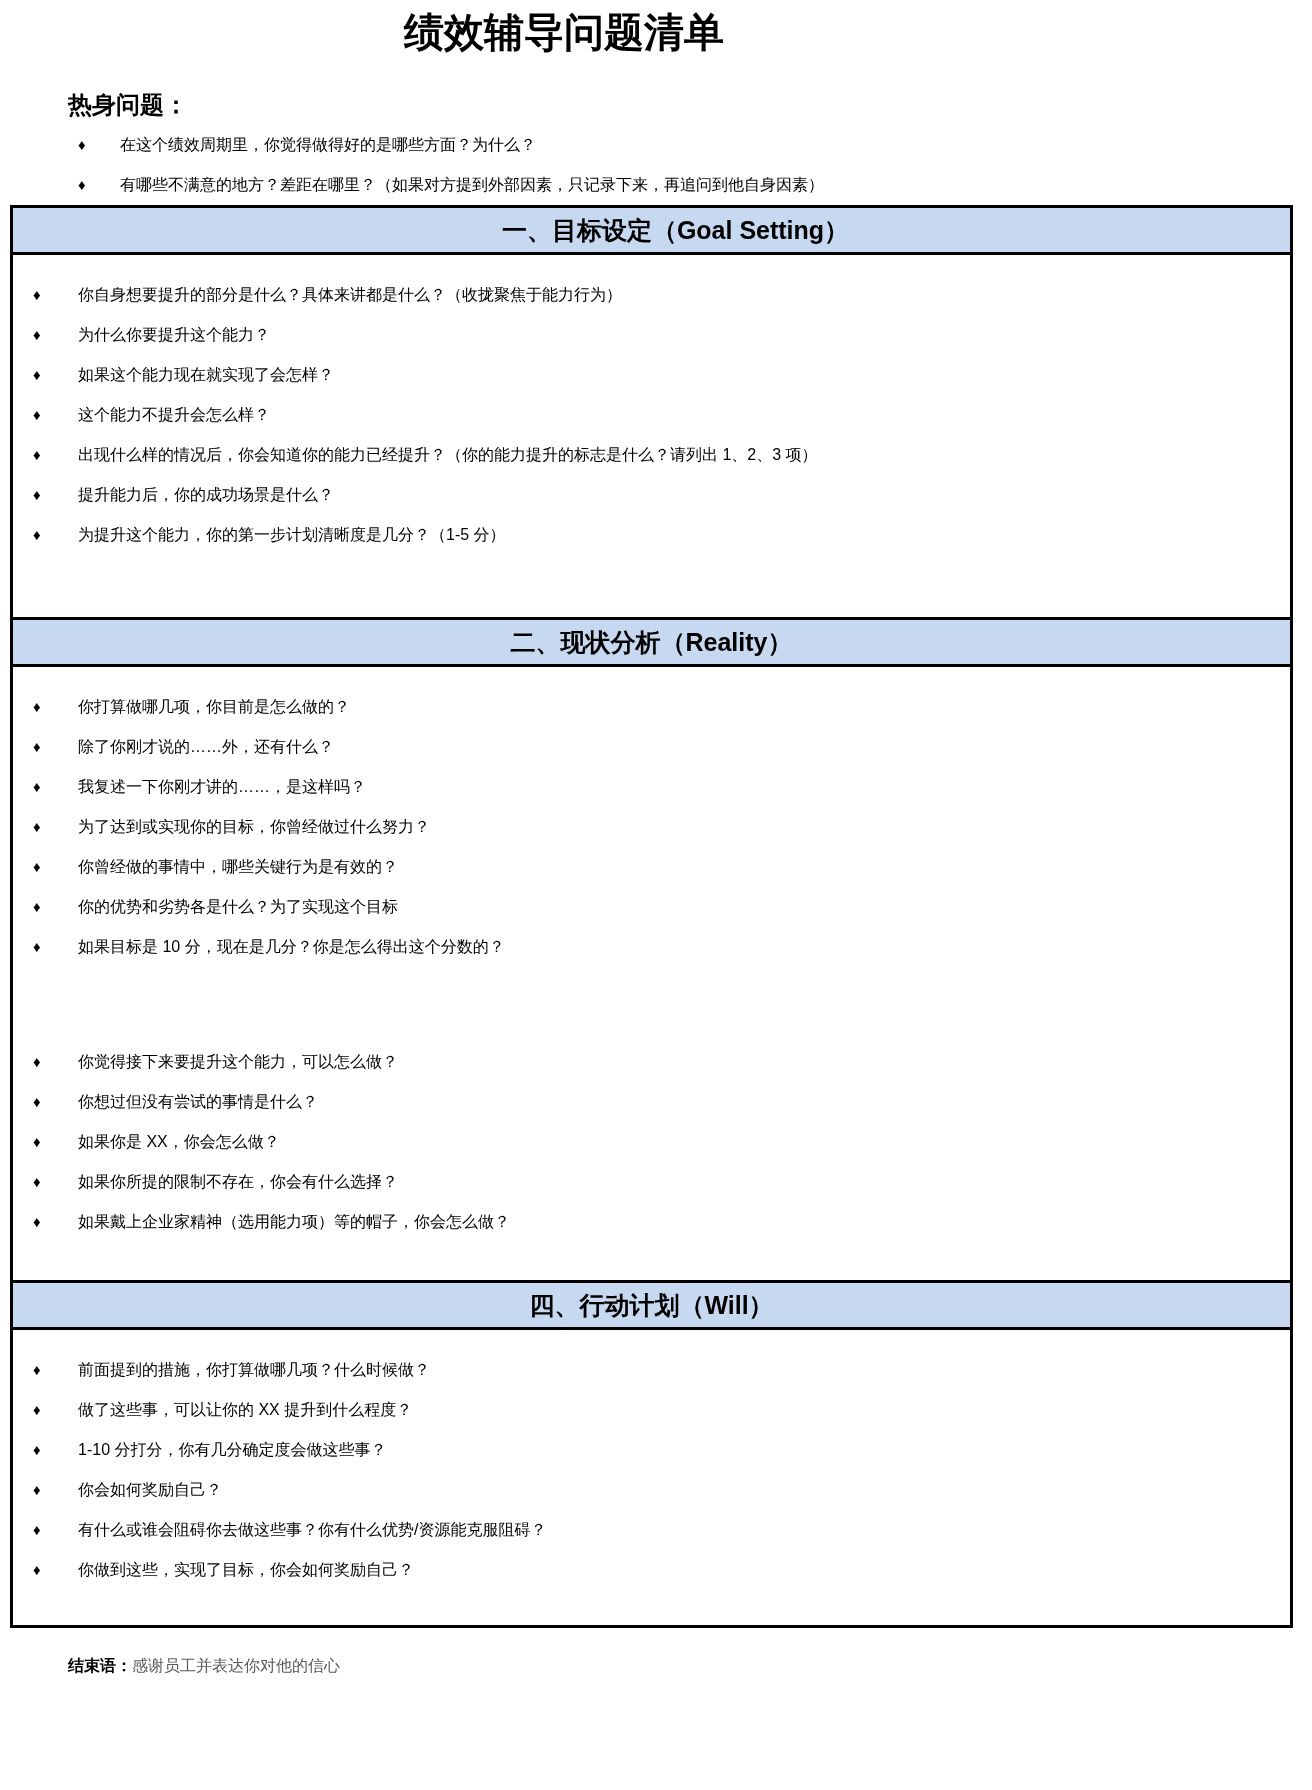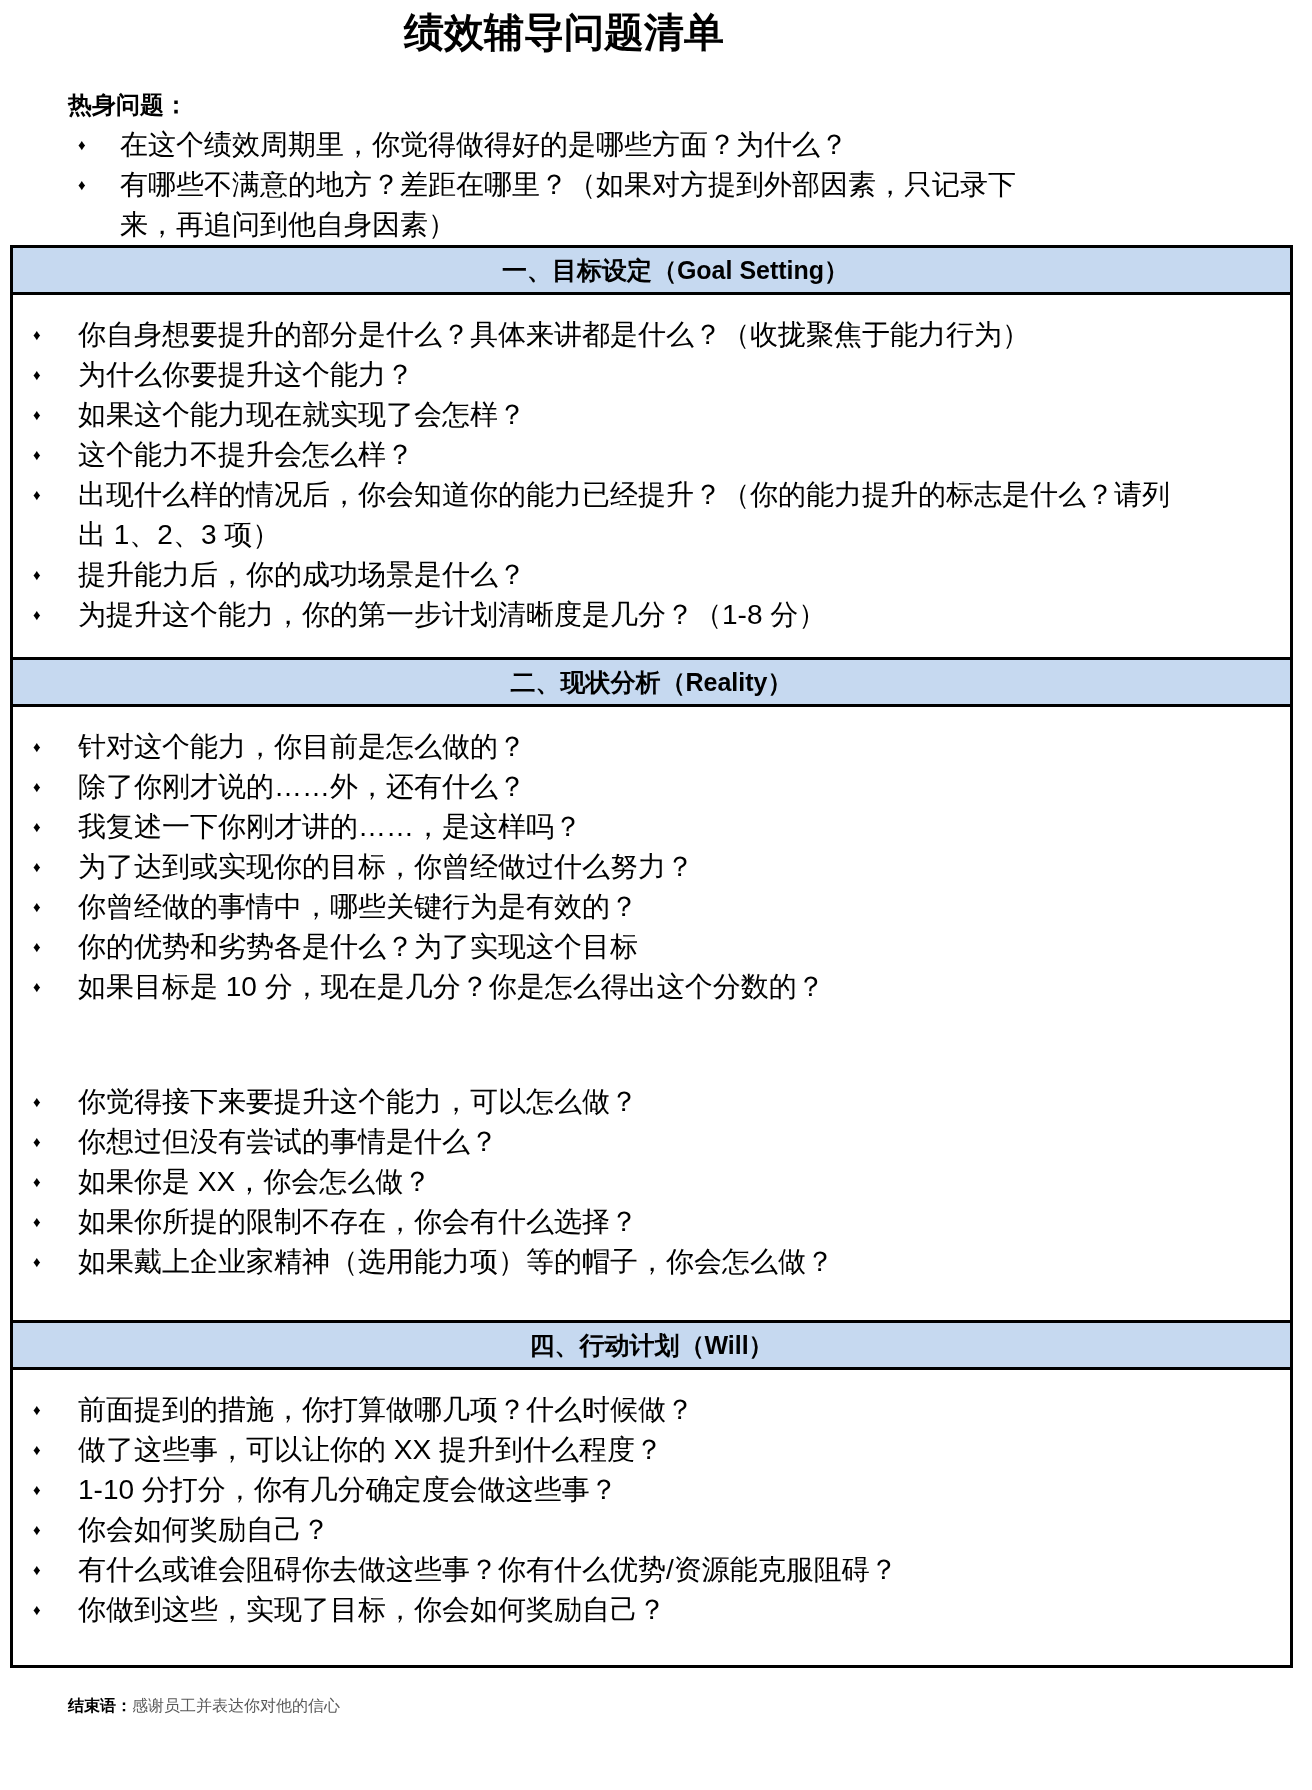--- a/index.html
+++ b/index.html
@@ -36,21 +36,21 @@
   }
   .warmup-label{
     font-size:24px;
     font-weight:bold;
     line-height:40px;
   }
   .qlist{list-style:none;margin:0;padding:0;}
   .qlist li{display:flex;align-items:flex-start;}
   .qtext{
     flex:1 1 auto;
-    font-size:28px;
+    font-size:16px;
     line-height:40px;
   }
   .bullet{
     flex:0 0 auto;
     font-size:15px;
     line-height:40px;
     color:#000;
   }
   .warmup-list .bullet{padding-left:10px;width:42px;}
   
@@ -137,33 +137,33 @@
         <li>
             <span class="bullet">♦</span>
             <span class="qtext">出现什么样的情况后，你会知道你的能力已经提升？（你的能力提升的标志是什么？请列出 1、2、3 项）</span>
           </li>
         <li>
             <span class="bullet">♦</span>
             <span class="qtext">提升能力后，你的成功场景是什么？</span>
           </li>
         <li>
             <span class="bullet">♦</span>
-            <span class="qtext">为提升这个能力，你的第一步计划清晰度是几分？（1-8 分）</span>
+            <span class="qtext">为提升这个能力，你的第一步计划清晰度是几分？（1-5 分）</span>
           </li>
       </ul>
     </div>
 
     <div class="section-header">
       <span>二、现状分析（Reality）</span>
     </div>
     <div class="section-body sec2">
       <ul class="qlist">
         <li>
             <span class="bullet">♦</span>
-            <span class="qtext">针对这个能力，你目前是怎么做的？</span>
+            <span class="qtext">你打算做哪几项，你目前是怎么做的？</span>
           </li>
         <li>
             <span class="bullet">♦</span>
             <span class="qtext">除了你刚才说的……外，还有什么？</span>
           </li>
         <li>
             <span class="bullet">♦</span>
             <span class="qtext">我复述一下你刚才讲的……，是这样吗？</span>
           </li>
         <li>

